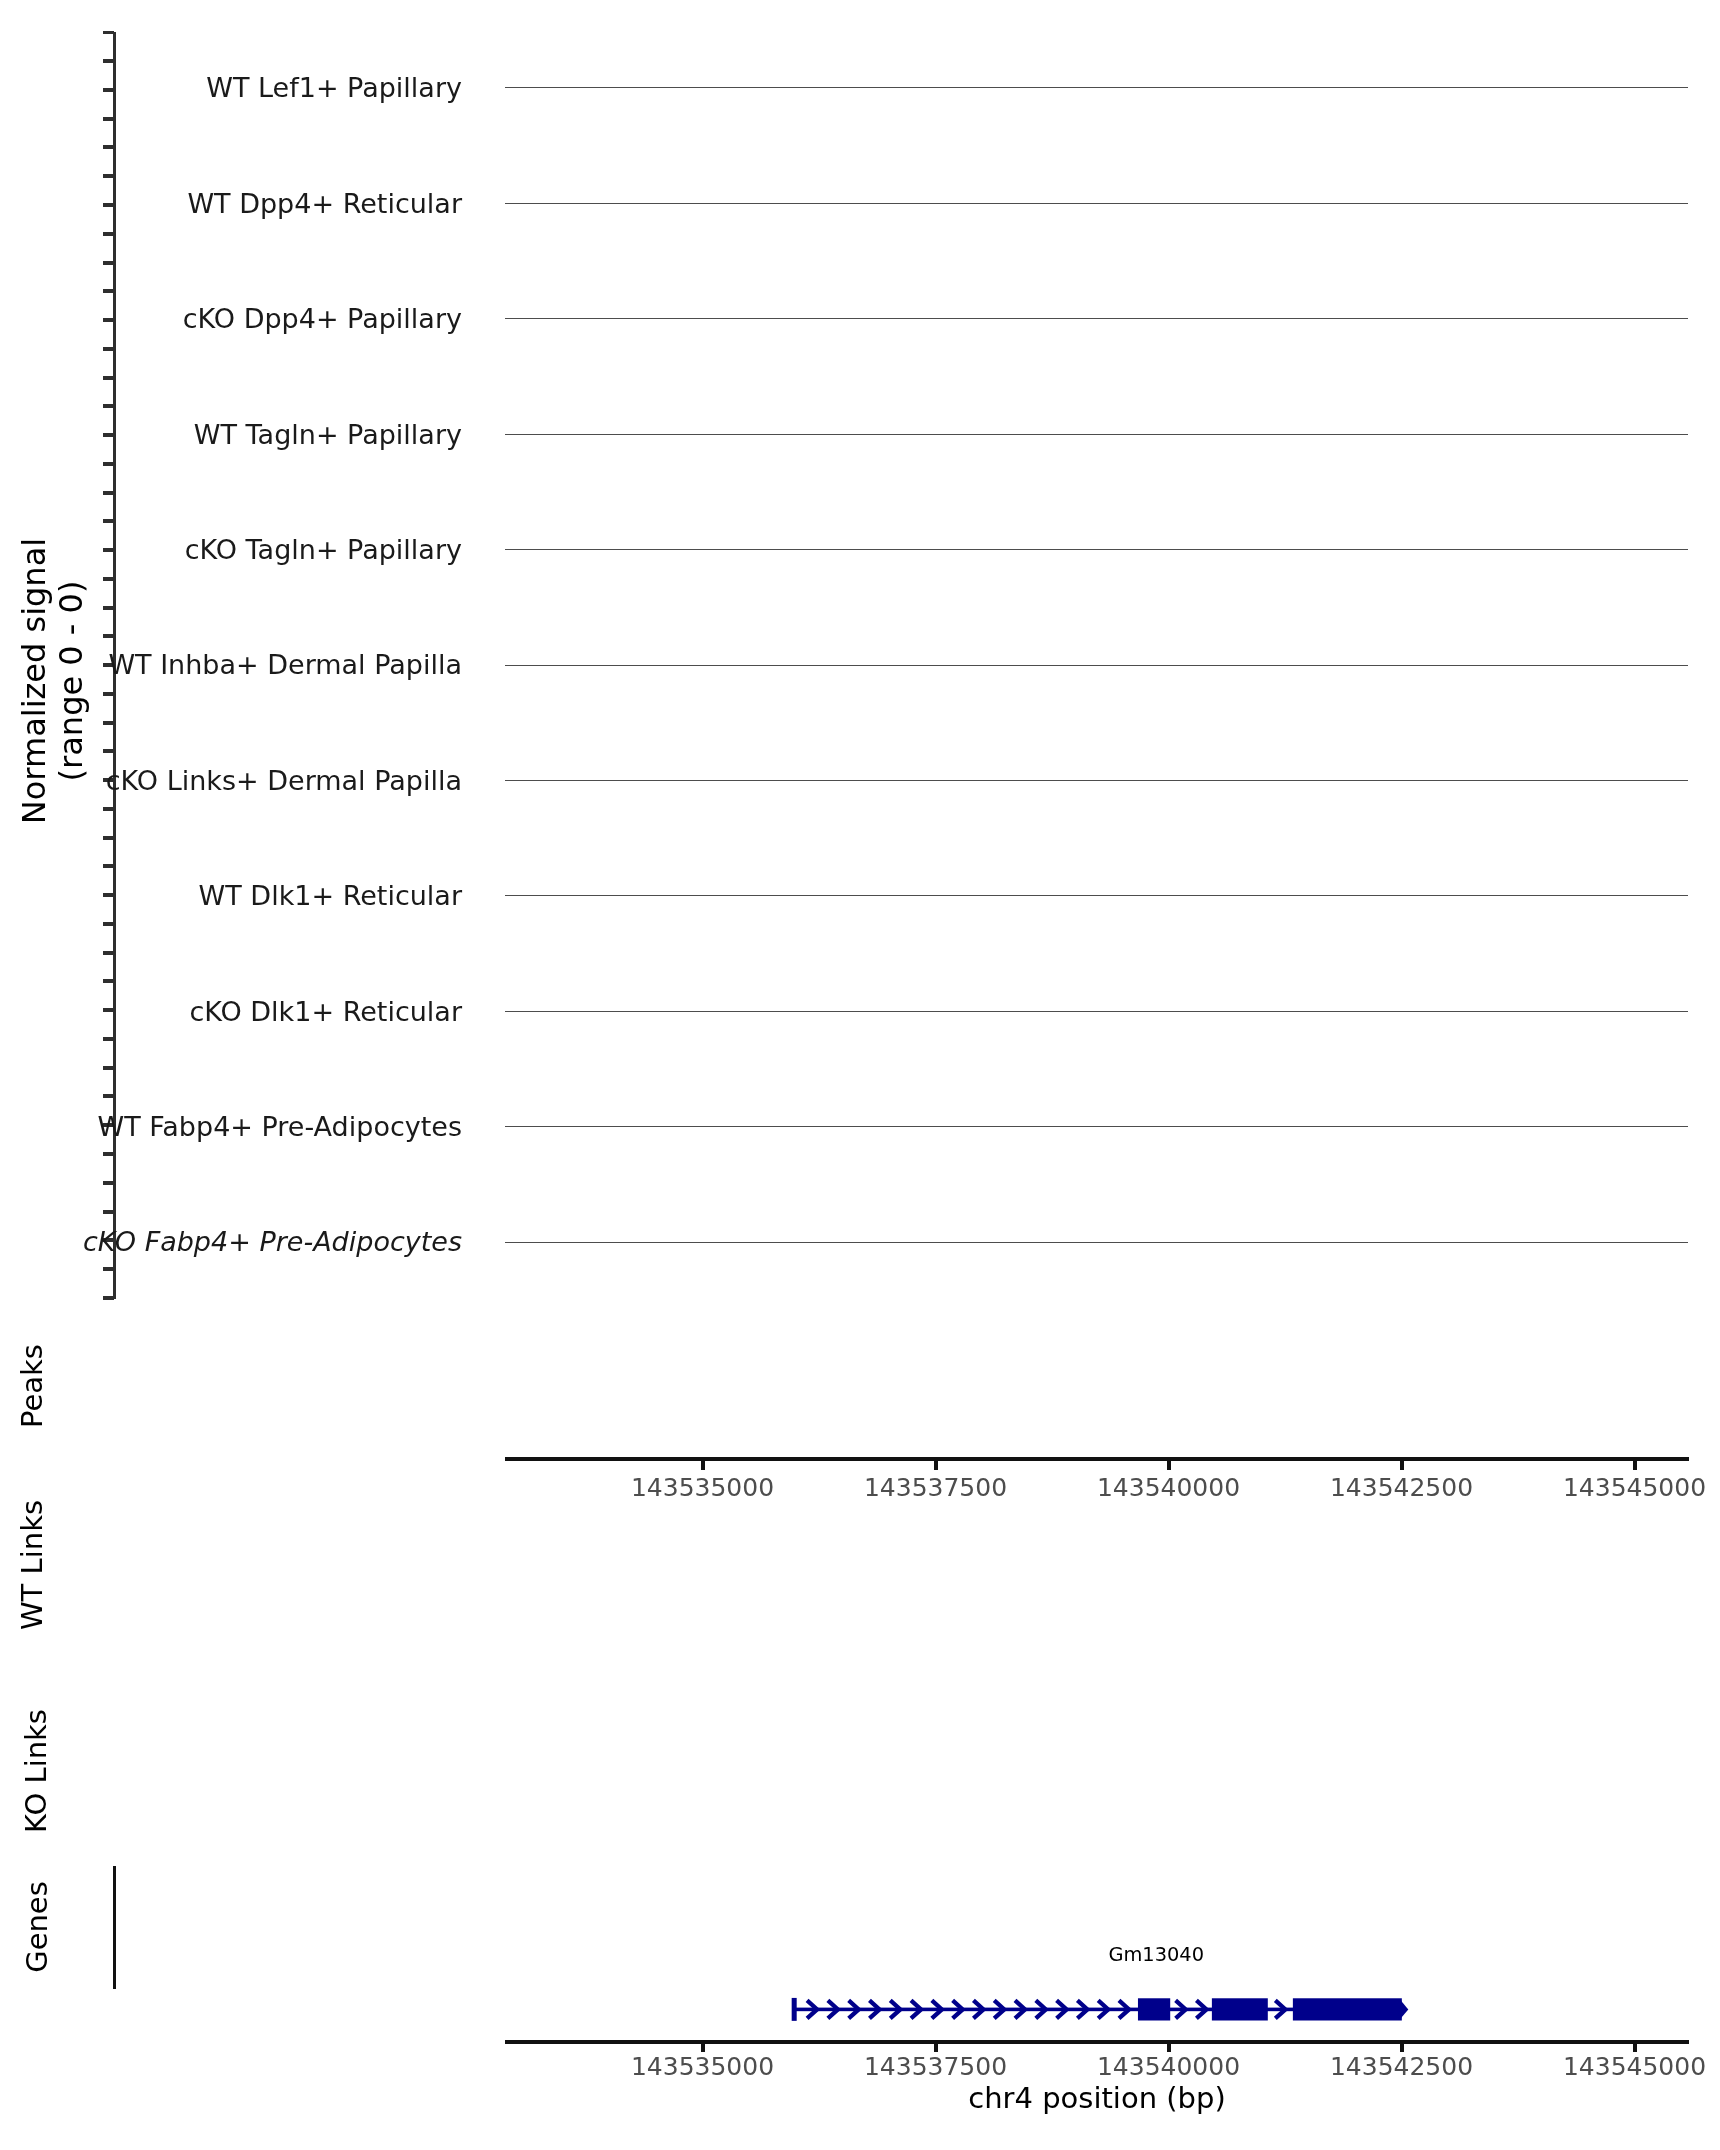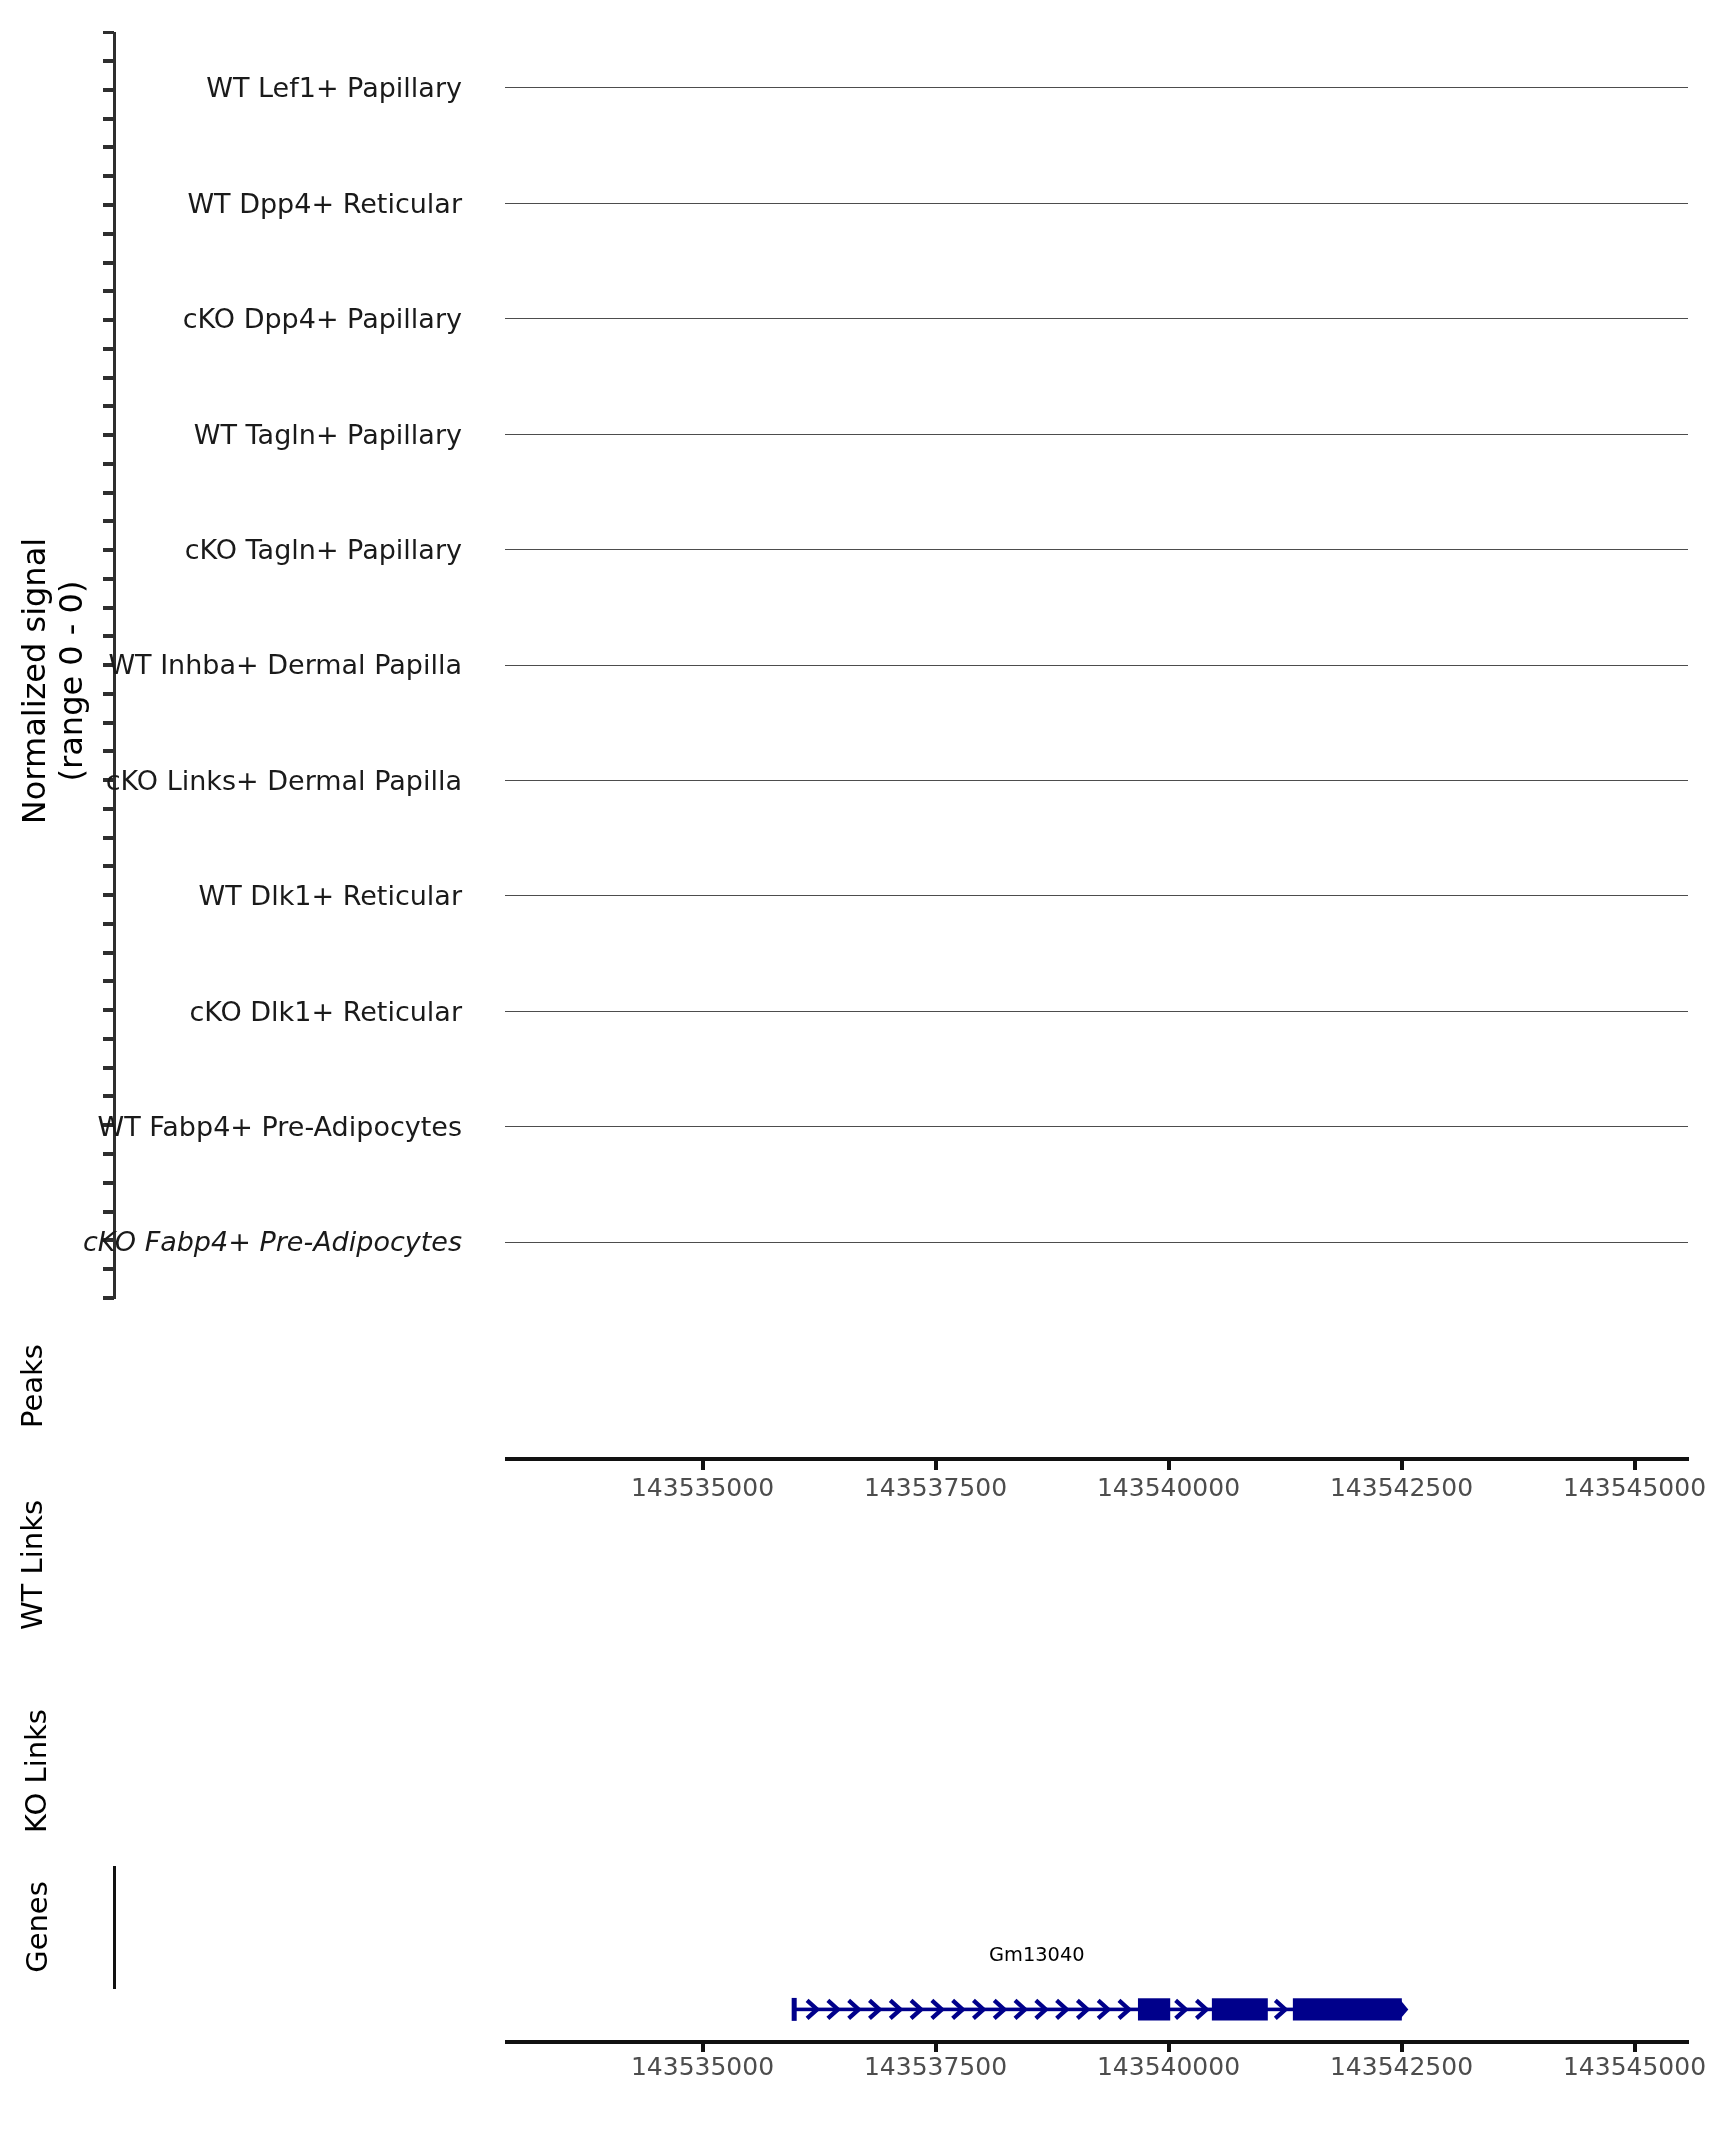--- a/index.html
+++ b/index.html
@@ -16,21 +16,21 @@
   .rotlabel{position:absolute;transform:translate(-50%,-50%) rotate(-90deg);font-size:29px;color:#000;
             white-space:nowrap;text-align:center;}
   #signal-axis-label{position:absolute;left:53px;top:681px;transform:translate(-50%,-50%) rotate(-90deg);
             font-size:32px;line-height:37px;color:#000;text-align:center;white-space:nowrap;}
   
   .xline{position:absolute;left:505px;width:1184px;height:3.6px;background:#111;}
   .xtick{position:absolute;width:3.6px;height:9.3px;background:#111;}
   .xticklabel{position:absolute;width:229px;text-align:center;font-size:25px;color:#4d4d4d;white-space:nowrap;}
   
   #genes-axis-line{position:absolute;left:113px;top:1866px;width:2.9px;height:123px;background:#111;}
-  #gene-name{position:absolute;left:989px;top:1943px;width:215px;text-align:left;font-size:19.4px;color:#000;}
+  #gene-name{position:absolute;left:989px;top:1943px;width:215px;text-align:right;font-size:19.4px;color:#000;}
   #axis-title{position:absolute;left:846px;top:2081px;width:502px;text-align:center;font-size:29px;color:#000;}
   #gene-svg{position:absolute;left:0;top:0;width:1721px;height:2151px;pointer-events:none;}
 </style>
 </head>
 <body>
 
 <div id="figure">
 
   <div id="y-axis-line"></div>
   <div id="signal-axis-label">
@@ -67,20 +67,21 @@
       <path d="M 1473.49 2790 L 1487.49 2802.5 L 1473.49 2815" stroke="#00008B" stroke-width="6" fill="none"></path>
       <path d="M 1502.49 2790 L 1516.49 2802.5 L 1502.49 2815" stroke="#00008B" stroke-width="6" fill="none"></path>
       <path d="M 1531.49 2790 L 1545.49 2802.5 L 1531.49 2815" stroke="#00008B" stroke-width="6" fill="none"></path>
       <path d="M 1560.49 2790 L 1574.49 2802.5 L 1560.49 2815" stroke="#00008B" stroke-width="6" fill="none"></path>
       <path d="M 1639.505 2790 L 1653.505 2802.5 L 1639.505 2815" stroke="#00008B" stroke-width="6" fill="none"></path>
       <path d="M 1668.505 2790 L 1682.505 2802.5 L 1668.505 2815" stroke="#00008B" stroke-width="6" fill="none"></path>
       <path d="M 1778.545 2790 L 1792.545 2802.5 L 1778.545 2815" stroke="#00008B" stroke-width="6" fill="none"></path>
       <polygon points="1953.02,2789.5 1964.02,2802.5 1953.02,2815.5" fill="#00008B"></polygon>
     </svg>
 
+  <div id="axis-title">chr4 position (bp)</div>
 
 <div class="ytick" style="top: 30.5px;"></div>
     <div class="ytick" style="top: 59px;"></div>
     <div class="ytick" style="top: 88px;"></div>
     <div class="ytick" style="top: 117px;"></div>
     <div class="ytick" style="top: 145px;"></div>
     <div class="ytick" style="top: 174px;"></div>
     <div class="ytick" style="top: 203px;"></div>
     <div class="ytick" style="top: 232px;"></div>
     <div class="ytick" style="top: 261px;"></div>

